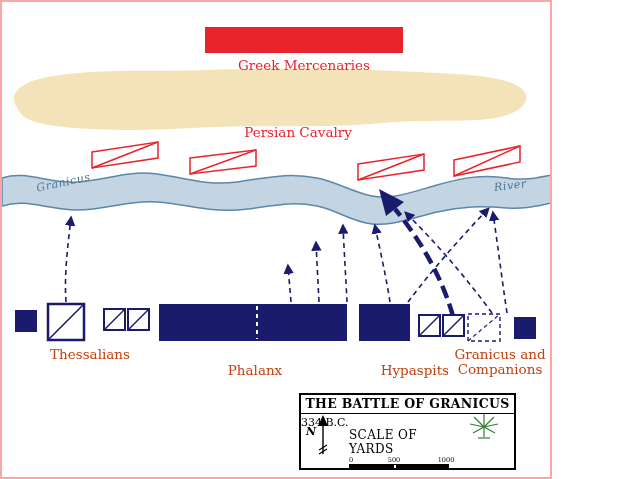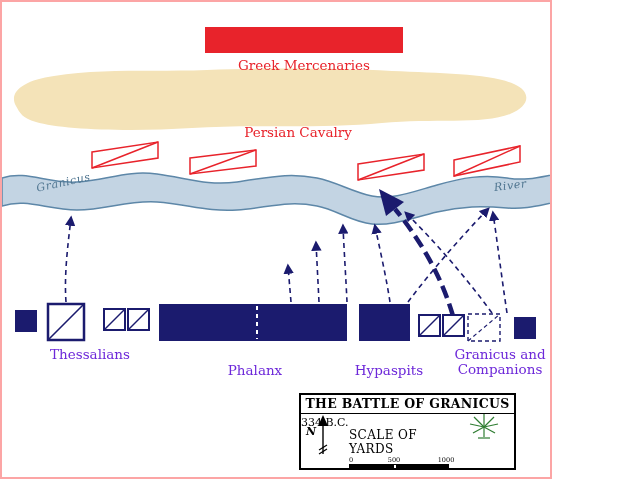--- a/index.html
+++ b/index.html
@@ -1,21 +1,21 @@
 <!DOCTYPE html>
 <html><head>
 <meta charset="utf-8">
 <style>
   html,body{margin:0;padding:0;background:#fff;}
   body{font-family:"DejaVu Serif","Liberation Serif",serif;}
   #stage{position:relative;width:552px;height:479px;background:#fff;border:2px solid #fca5a5;box-sizing:border-box;overflow:hidden;}
   #map-svg{position:absolute;left:0;top:0;}
   .lbl{position:absolute;text-align:center;white-space:nowrap;}
   .lbl-red{color:#e8232b;font-size:13.5px;}
-  .lbl-navy{color:#6d28d9;font-size:13.5px;}
+  .lbl-navy{color:#c2410c;font-size:13.5px;}
   .river-name{position:absolute;color:#4f7590;font-style:italic;font-size:11px;letter-spacing:0.6px;}
   #legend{position:absolute;left:253px;top:391px;width:213px;height:73px;border:2px solid #000;background:#fff;margin-left:44px;}
   #legend-title{position:absolute;left:0;top:0;width:100%;text-align:center;font-weight:bold;font-size:12.5px;line-height:17px;height:18px;border-bottom:1.5px solid #000;letter-spacing:0.3px;}
   #legend-date{position:absolute;left:0;top:21px;width:100%;text-align:left;font-size:11px;}
   #compass{position:absolute;left:5px;top:17px;width:28px;height:48px;}
   #compass-n{position:absolute;left:0;top:13px;font-size:11px;font-weight:bold;font-style:italic;color:#000;}
   #tree{position:absolute;right:12px;top:16px;width:36px;height:32px;}
   #scale{position:absolute;left:48px;top:33px;width:100px;}
   #scale-label{text-align:left;font-size:12px;letter-spacing:0.4px;color:#000;}
   #scale-ticks{position:relative;height:8px;font-size:6.5px;color:#000;}
@@ -108,21 +108,21 @@
   </svg>
 
   <div class="lbl lbl-red" style="left:203px;top:55px;width:198px;">Greek Mercenaries</div>
   <div class="lbl lbl-red" style="left:196px;top:122px;width:200px;">Persian Cavalry</div>
 
   <div class="river-name" style="left:34px;top:174px;transform:rotate(-12deg);">Granicus</div>
   <div class="river-name" style="left:492px;top:177px;transform:rotate(-7deg);">River</div>
 
   <div class="lbl lbl-navy" style="left:28px;top:344px;width:120px;">Thessalians</div>
   <div class="lbl lbl-navy" style="left:193px;top:360px;width:120px;">Phalanx</div>
-  <div class="lbl lbl-navy" style="left:327px;top:360px;width:120px;">Hypaspits</div>
+  <div class="lbl lbl-navy" style="left:327px;top:360px;width:120px;text-align:right;">Hypaspits</div>
   <div class="lbl lbl-navy" style="left:433px;top:344px;width:130px;">Granicus and</div>
   <div class="lbl lbl-navy" style="left:433px;top:359px;width:130px;">Companions</div>
 
   <div id="legend">
     <div id="legend-title">THE BATTLE OF GRANICUS</div>
     <div id="legend-date">334 B.C.</div>
 
     <div id="compass">
       <svg width="28" height="48" viewBox="0 0 28 48">
         <line x1="17" y1="42" x2="17" y2="10" stroke="#000" stroke-width="1.4"></line>

